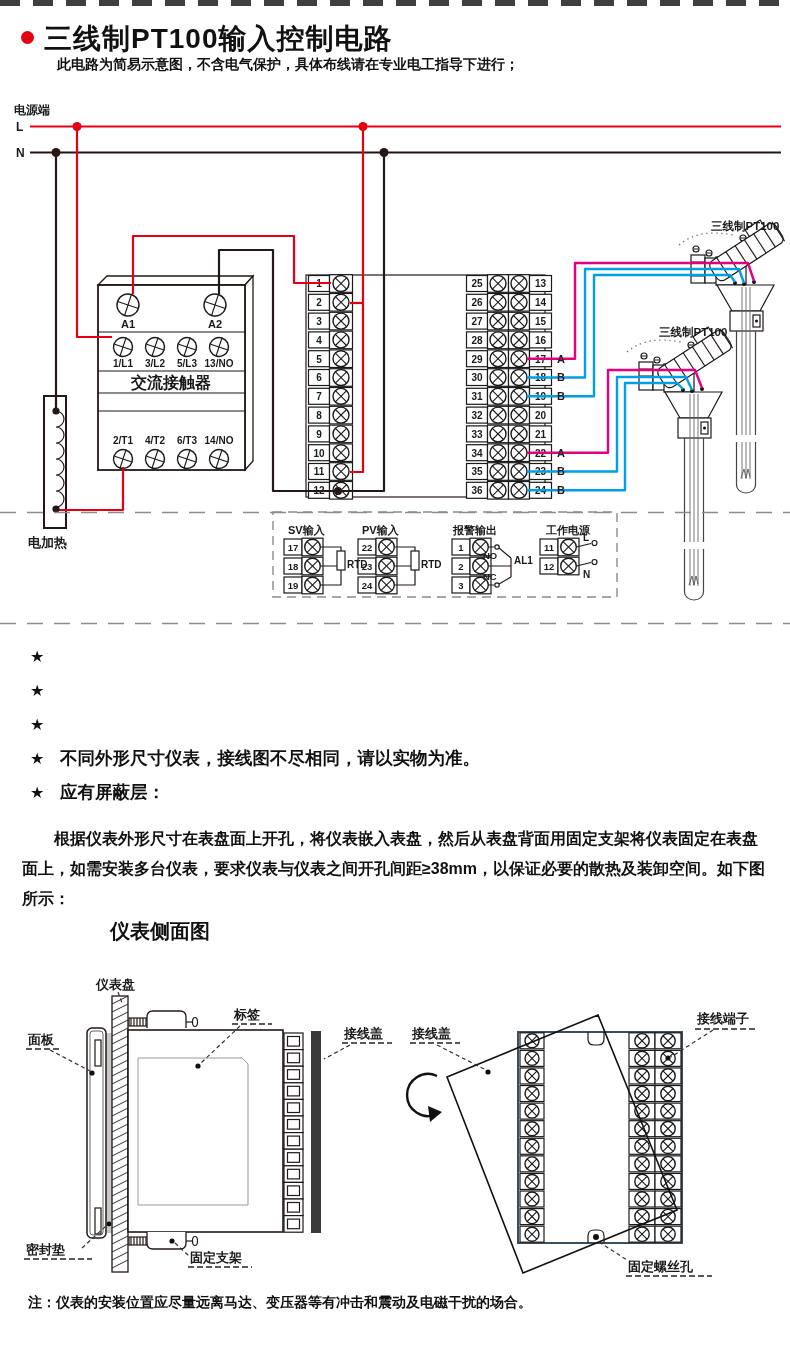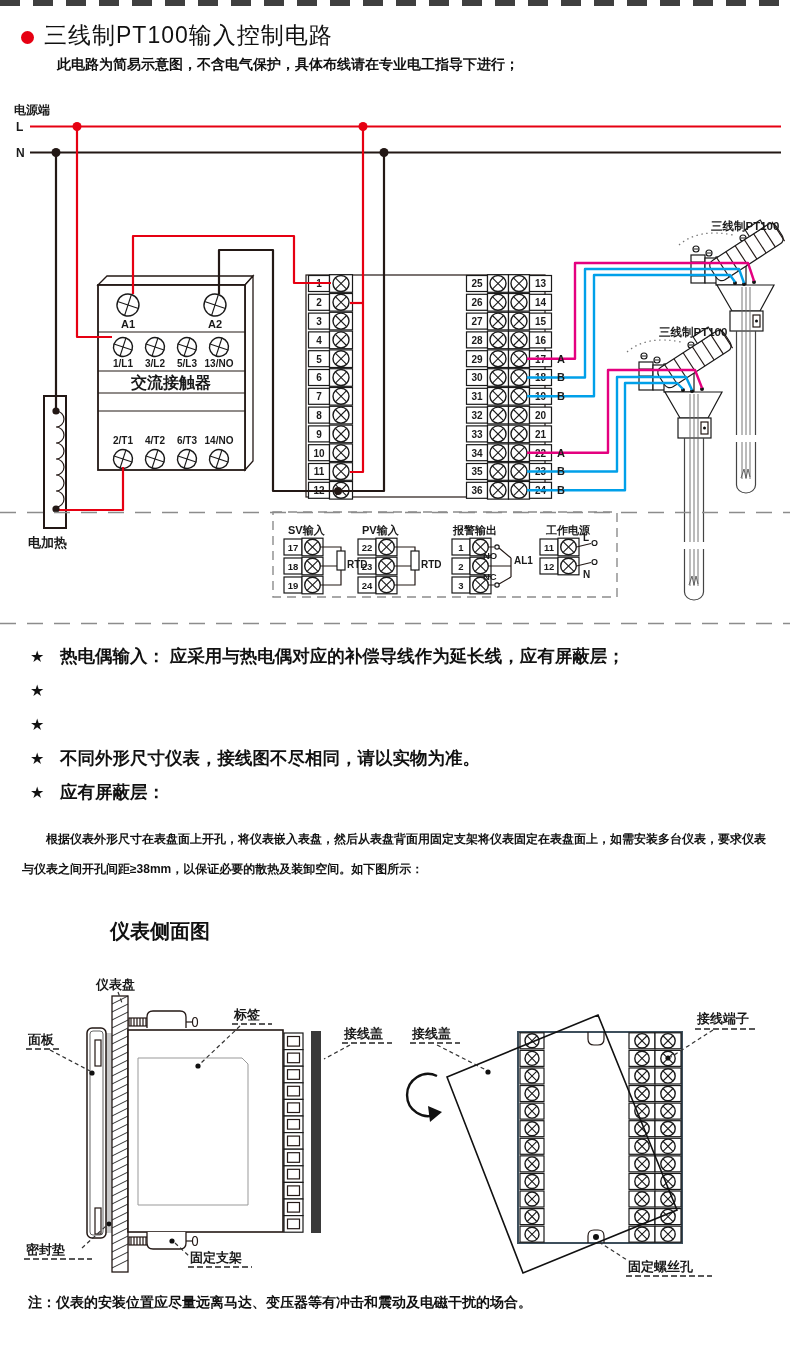--- a/index.html
+++ b/index.html
@@ -2,26 +2,26 @@
 <html><head>
 <meta charset="utf-8">
 <style>
   html,body{margin:0;padding:0;}
   body{width:790px;height:1362px;position:relative;background:#fff;overflow:hidden;
        font-family:"Liberation Sans","DejaVu Sans",sans-serif;color:#111;}
   .abs{position:absolute;}
   #top-dash{left:0;top:0;width:790px;height:6px;
     background:repeating-linear-gradient(90deg,#3f3f3f 0 20px,transparent 20px 33px);}
   #title-dot{left:21px;top:31px;width:13px;height:13px;border-radius:50%;}
-  #page-title{left:44px;top:20px;font-size:23px;font-weight:400;letter-spacing:1px;}
+  #page-title{left:44px;top:20px;font-size:28px;font-weight:700;letter-spacing:1px;}
   #page-subtitle{left:57px;top:56px;font-size:14px;font-weight:700;}
   #bullets{left:30px;top:646px;width:740px;}
   .bullet-row{display:flex;align-items:flex-start;margin-bottom:13px;font-size:17.5px;font-weight:700;line-height:21px;}
   .bullet-star{width:30px;flex:0 0 30px;font-size:16px;}
-  #paragraph{left:22px;top:824px;width:750px;font-size:12px;font-weight:700;line-height:30px;text-indent:2em;}
+  #paragraph{left:22px;top:824px;width:750px;font-size:16px;font-weight:700;line-height:30px;text-indent:2em;}
   #sideview-heading{left:110px;top:918px;font-size:20px;font-weight:700;
       font-family:"Liberation Serif","DejaVu Serif",serif;}
   #footer-note{left:28px;top:1290px;width:752px;font-size:14px;font-weight:700;line-height:25px;}
   svg{position:absolute;left:0;top:0;}
   svg text{font-family:"Liberation Sans","DejaVu Sans",sans-serif;fill:#1a1a1a;font-weight:700;}
   .t9{font-size:9.5px}.t10{font-size:10px}.t11{font-size:11px}.t115{font-size:11.5px}
   .t12{font-size:12px}.t13{font-size:13px}.t16{font-size:16px}
   .wire-k{stroke:#231815;stroke-width:2.2;fill:none;stroke-linejoin:round;}
   .wire-r{stroke:#e60012;stroke-width:2.2;fill:none;stroke-linejoin:round;}
   .wire-m{stroke:#e4007f;stroke-width:2.4;fill:none;stroke-linejoin:round;}
@@ -1008,21 +1008,20 @@
     <text x="697" y="1023" class="t13">接线端子</text>
     <line x1="695" y1="1029" x2="757" y2="1029" class="lbl-ul"></line>
     <text x="628" y="1271" class="t13">固定螺丝孔</text>
     <line x1="626" y1="1276" x2="712" y2="1276" class="lbl-ul"></line>
   </g>
 </svg>
 
 <div id="bullets" class="abs">
   <div class="bullet-row">
       <span class="bullet-star">★</span>
-      <span>热电偶输入： 应采用与热电偶对应的补偿导线作为延长线，应有屏蔽层；</span>
     </div>
   <div class="bullet-row">
       <span class="bullet-star">★</span>
     </div>
   <div class="bullet-row">
       <span class="bullet-star">★</span>
     </div>
   <div class="bullet-row">
       <span class="bullet-star">★</span>
       <span>不同外形尺寸仪表，接线图不尽相同，请以实物为准。</span>

